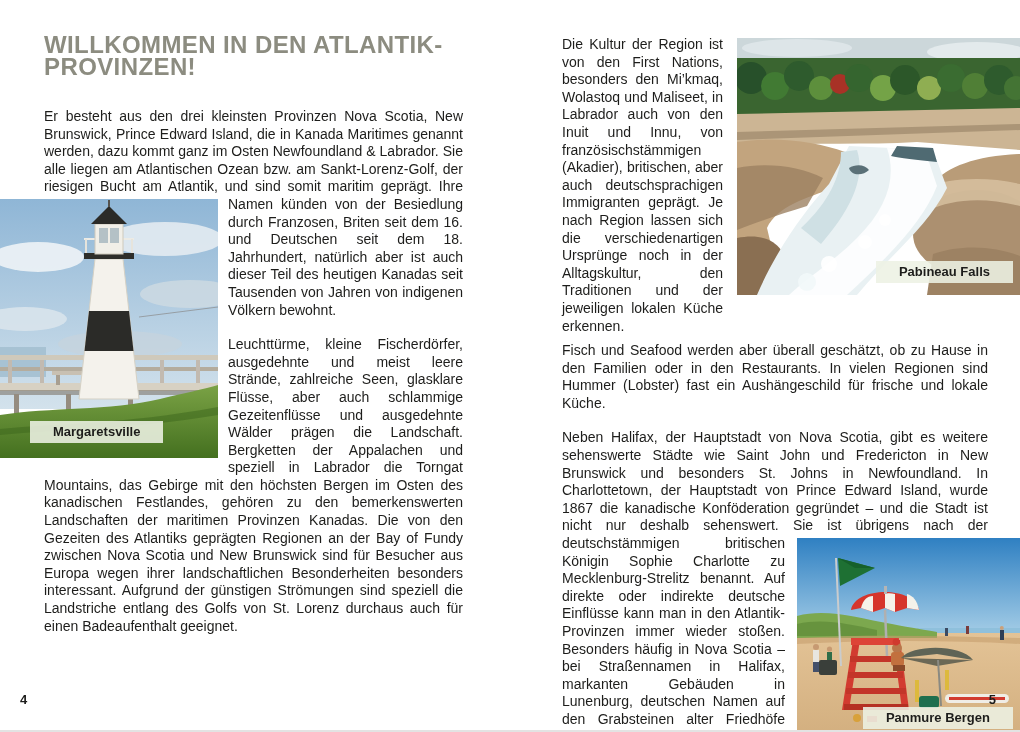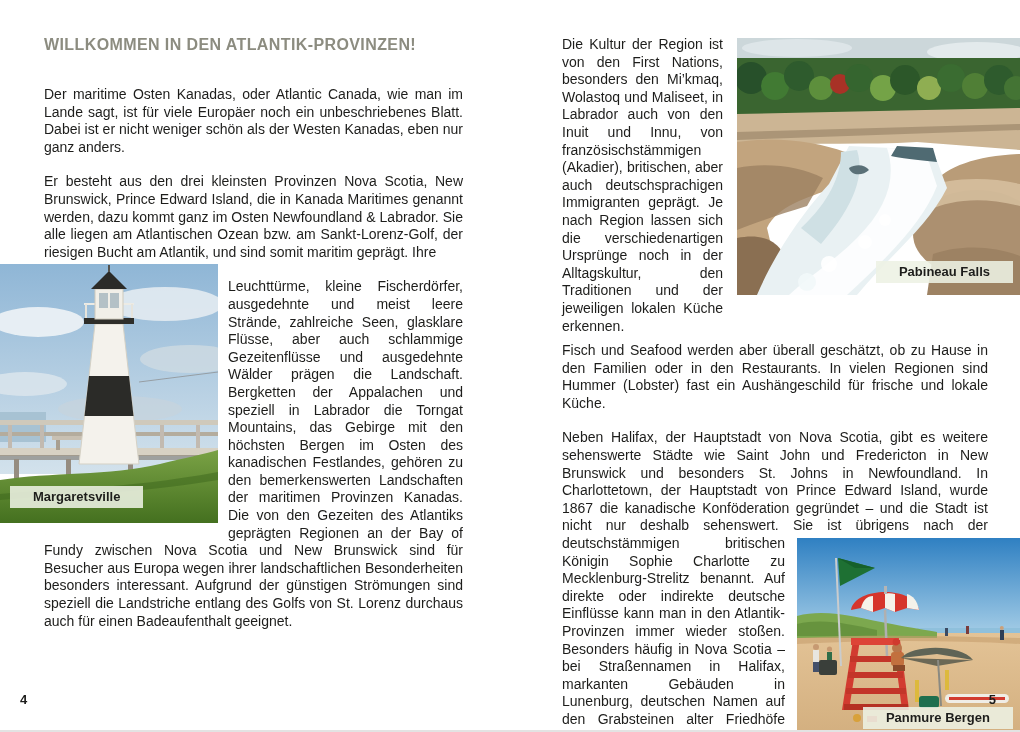--- a/index.html
+++ b/index.html
@@ -6,55 +6,54 @@
   body{
     width:1020px;height:732px;background:#ffffff;overflow:hidden;position:relative;
     font-family:"Liberation Sans","DejaVu Sans",sans-serif;color:#1d1d1b;
     border-bottom:2px solid #e3e3e3;box-sizing:border-box;
   }
   .spread{display:flex;width:1020px;height:730px;}
   .page{box-sizing:border-box;position:relative;}
   .page-left{width:510px;padding:34px 47px 0 44px;}
   .page-right{width:510px;padding:36px 32px 0 52px;}
   h1.headline{
-    margin:0 0 30px 0;font-size:16px;line-height:22px;font-weight:700;
+    margin:0 0 30px 0;font-size:24px;line-height:22px;font-weight:700;
     color:#8c8c80;letter-spacing:.4px;
   }
   p.bt{
     margin:0;font-size:14px;line-height:17.6px;text-align:justify;
     color:#1d1d1b;hyphens:auto;-webkit-hyphens:auto;
   }
   p.bt + p.bt{margin-top:17px;}
   p.bt + p.bt.tight{margin-top:7px;}
   .photo{position:relative;display:block;}
   .photo svg{display:block;}
   .photo-lighthouse{float:left;width:218px;height:259px;margin:3px 10px 9px -44px;}
   .photo-falls{float:right;width:283px;height:257px;margin:2px -32px 22px 14px;}
   .photo-beach{float:right;width:223px;height:203px;margin:3px -32px 10px 12px;}
   .caption{
     position:absolute;font-size:13px;font-weight:700;line-height:16px;
     padding:3px 23px;background:rgba(237,241,228,.88);color:#1d1d1b;white-space:nowrap;
   }
-  .cap-bl{left:10px;bottom:15px;}
+  .cap-bl{left:30px;bottom:15px;}
   .cap-br{right:7px;bottom:12px;}
   .page-num{
     position:absolute;top:692px;font-size:13px;font-weight:700;color:#1d1d1b;
   }
   .page-num.pn-left{left:20px;}
   .page-num.pn-right{right:24px;}
 </style>
 </head>
 <body>
 
 <div class="spread">
 
   <div class="page page-left">
     <h1 class="headline">WILLKOMMEN IN DEN ATLANTIK-PROVINZEN!</h1>
 
-    <p class="bt">Der maritime Osten Kanadas, oder Atlantic Canada, wie man im Lande sagt, ist für viele Europäer noch ein unbeschriebenes Blatt. Dabei ist er nicht weniger schön als der Westen Kanadas, eben nur ganz anders.</p>
 
     <p class="bt"><span>Er besteht aus den drei kleinsten Provinzen Nova Scotia, New Brunswick, Prince Edward Island, die in Kanada Maritimes genannt werden, dazu kommt ganz im Osten Newfoundland &amp; Labrador. Sie alle liegen am Atlantischen Ozean bzw. am Sankt-Lorenz-Golf, der riesigen Bucht am Atlantik, und sind somit maritim geprägt. Ihre</span><span class="photo photo-lighthouse">
           <svg width="218" height="259" viewBox="0 0 218 259" aria-hidden="true">
         <defs>
           <linearGradient id="skyL" x1="0" y1="0" x2="0" y2="1">
             <stop offset="0" stop-color="#8fb6d6"></stop>
                 <stop offset="1" stop-color="#d3e2ec"></stop>
           </linearGradient>
           <linearGradient id="grassL" x1="0" y1="0" x2="0" y2="1">
             <stop offset="0" stop-color="#7aa245"></stop>
@@ -101,21 +100,21 @@
         <rect x="95" y="25" width="28" height="30" fill="#f1efe8" stroke="#cfcabc" stroke-width="1"></rect>
         <rect x="99" y="29" width="20" height="15" fill="#b4c1c6"></rect>
         <line x1="109" y1="29" x2="109" y2="44" stroke="#f1efe8" stroke-width="2"></line>
         <polygon points="91,25 127,25 109,7" fill="#2b2b28"></polygon>
         <rect x="108" y="1" width="2" height="7" fill="#55534e"></rect>
 
         <path d="M0,216 C50,208 110,212 160,200 C185,194 205,190 218,186 L218,259 L0,259 Z" fill="url(#grassL)"></path>
         <path d="M0,230 C60,224 120,226 218,208 L218,216 C120,232 60,230 0,236 Z" fill="#3c661c" opacity=".5"></path>
       </svg>
           <span class="caption cap-bl">Margaretsville</span>
-        </span></p>
+        </span><span> Namen künden von der Besiedlung durch Franzosen, Briten seit dem 16. und Deutschen seit dem 18. Jahrhundert, natürlich aber ist auch dieser Teil des heutigen Kanadas seit Tausenden von Jahren von indigenen Völkern bewohnt.</span></p>
 
     <p class="bt">Leuchttürme, kleine Fischerdörfer, ausgedehnte und meist leere Strände, zahlreiche Seen, glasklare Flüsse, aber auch schlammige Gezeitenflüsse und ausgedehnte Wälder prägen die Landschaft. Bergketten der Appalachen und speziell in Labrador die Torngat Mountains, das Gebirge mit den höchsten Bergen im Osten des kanadischen Festlandes, gehören zu den bemerkenswerten Landschaften der maritimen Provinzen Kanadas. Die von den Gezeiten des Atlantiks geprägten Regionen an der Bay of Fundy zwischen Nova Scotia und New Brunswick sind für Besucher aus Europa wegen ihrer landschaftlichen Besonderheiten besonders interessant. Aufgrund der günstigen Strömungen sind speziell die Landstriche entlang des Golfs von St. Lorenz durchaus auch für einen Badeaufenthalt geeignet.</p>
 
     <div class="page-num pn-left">4</div>
   </div>
 
   <div class="page page-right">
 
     <p class="bt"><span class="photo photo-falls">
           <svg width="283" height="257" viewBox="0 0 283 257" aria-hidden="true">

